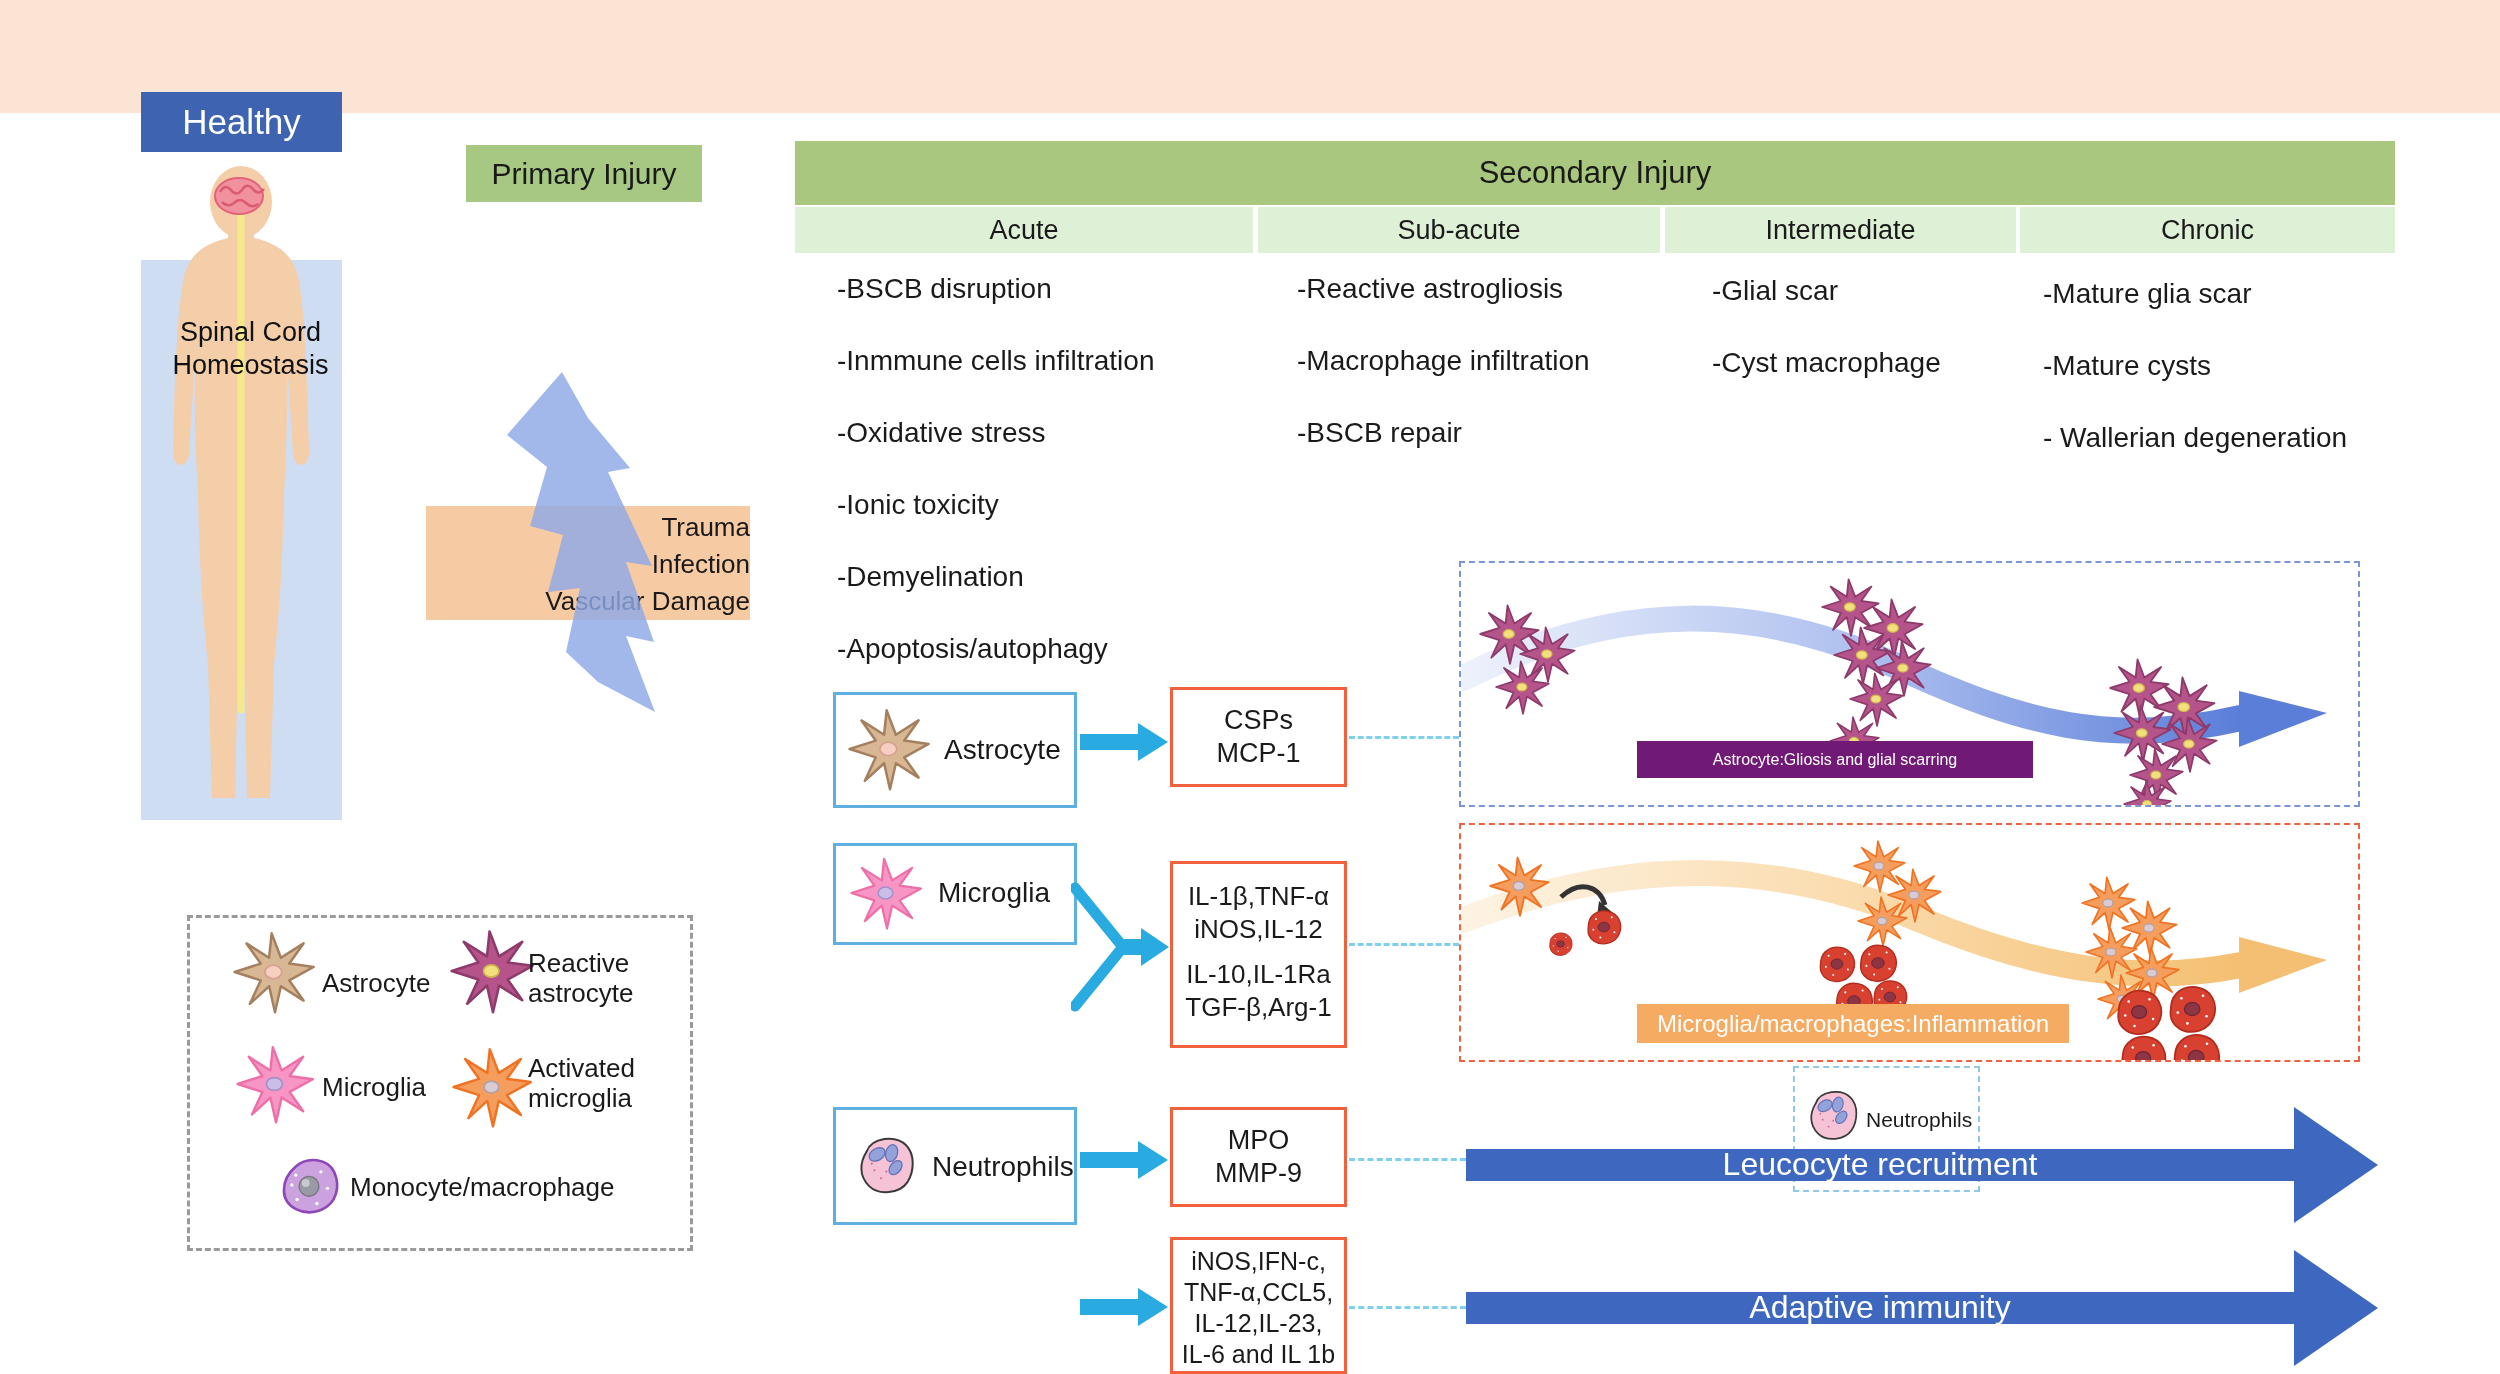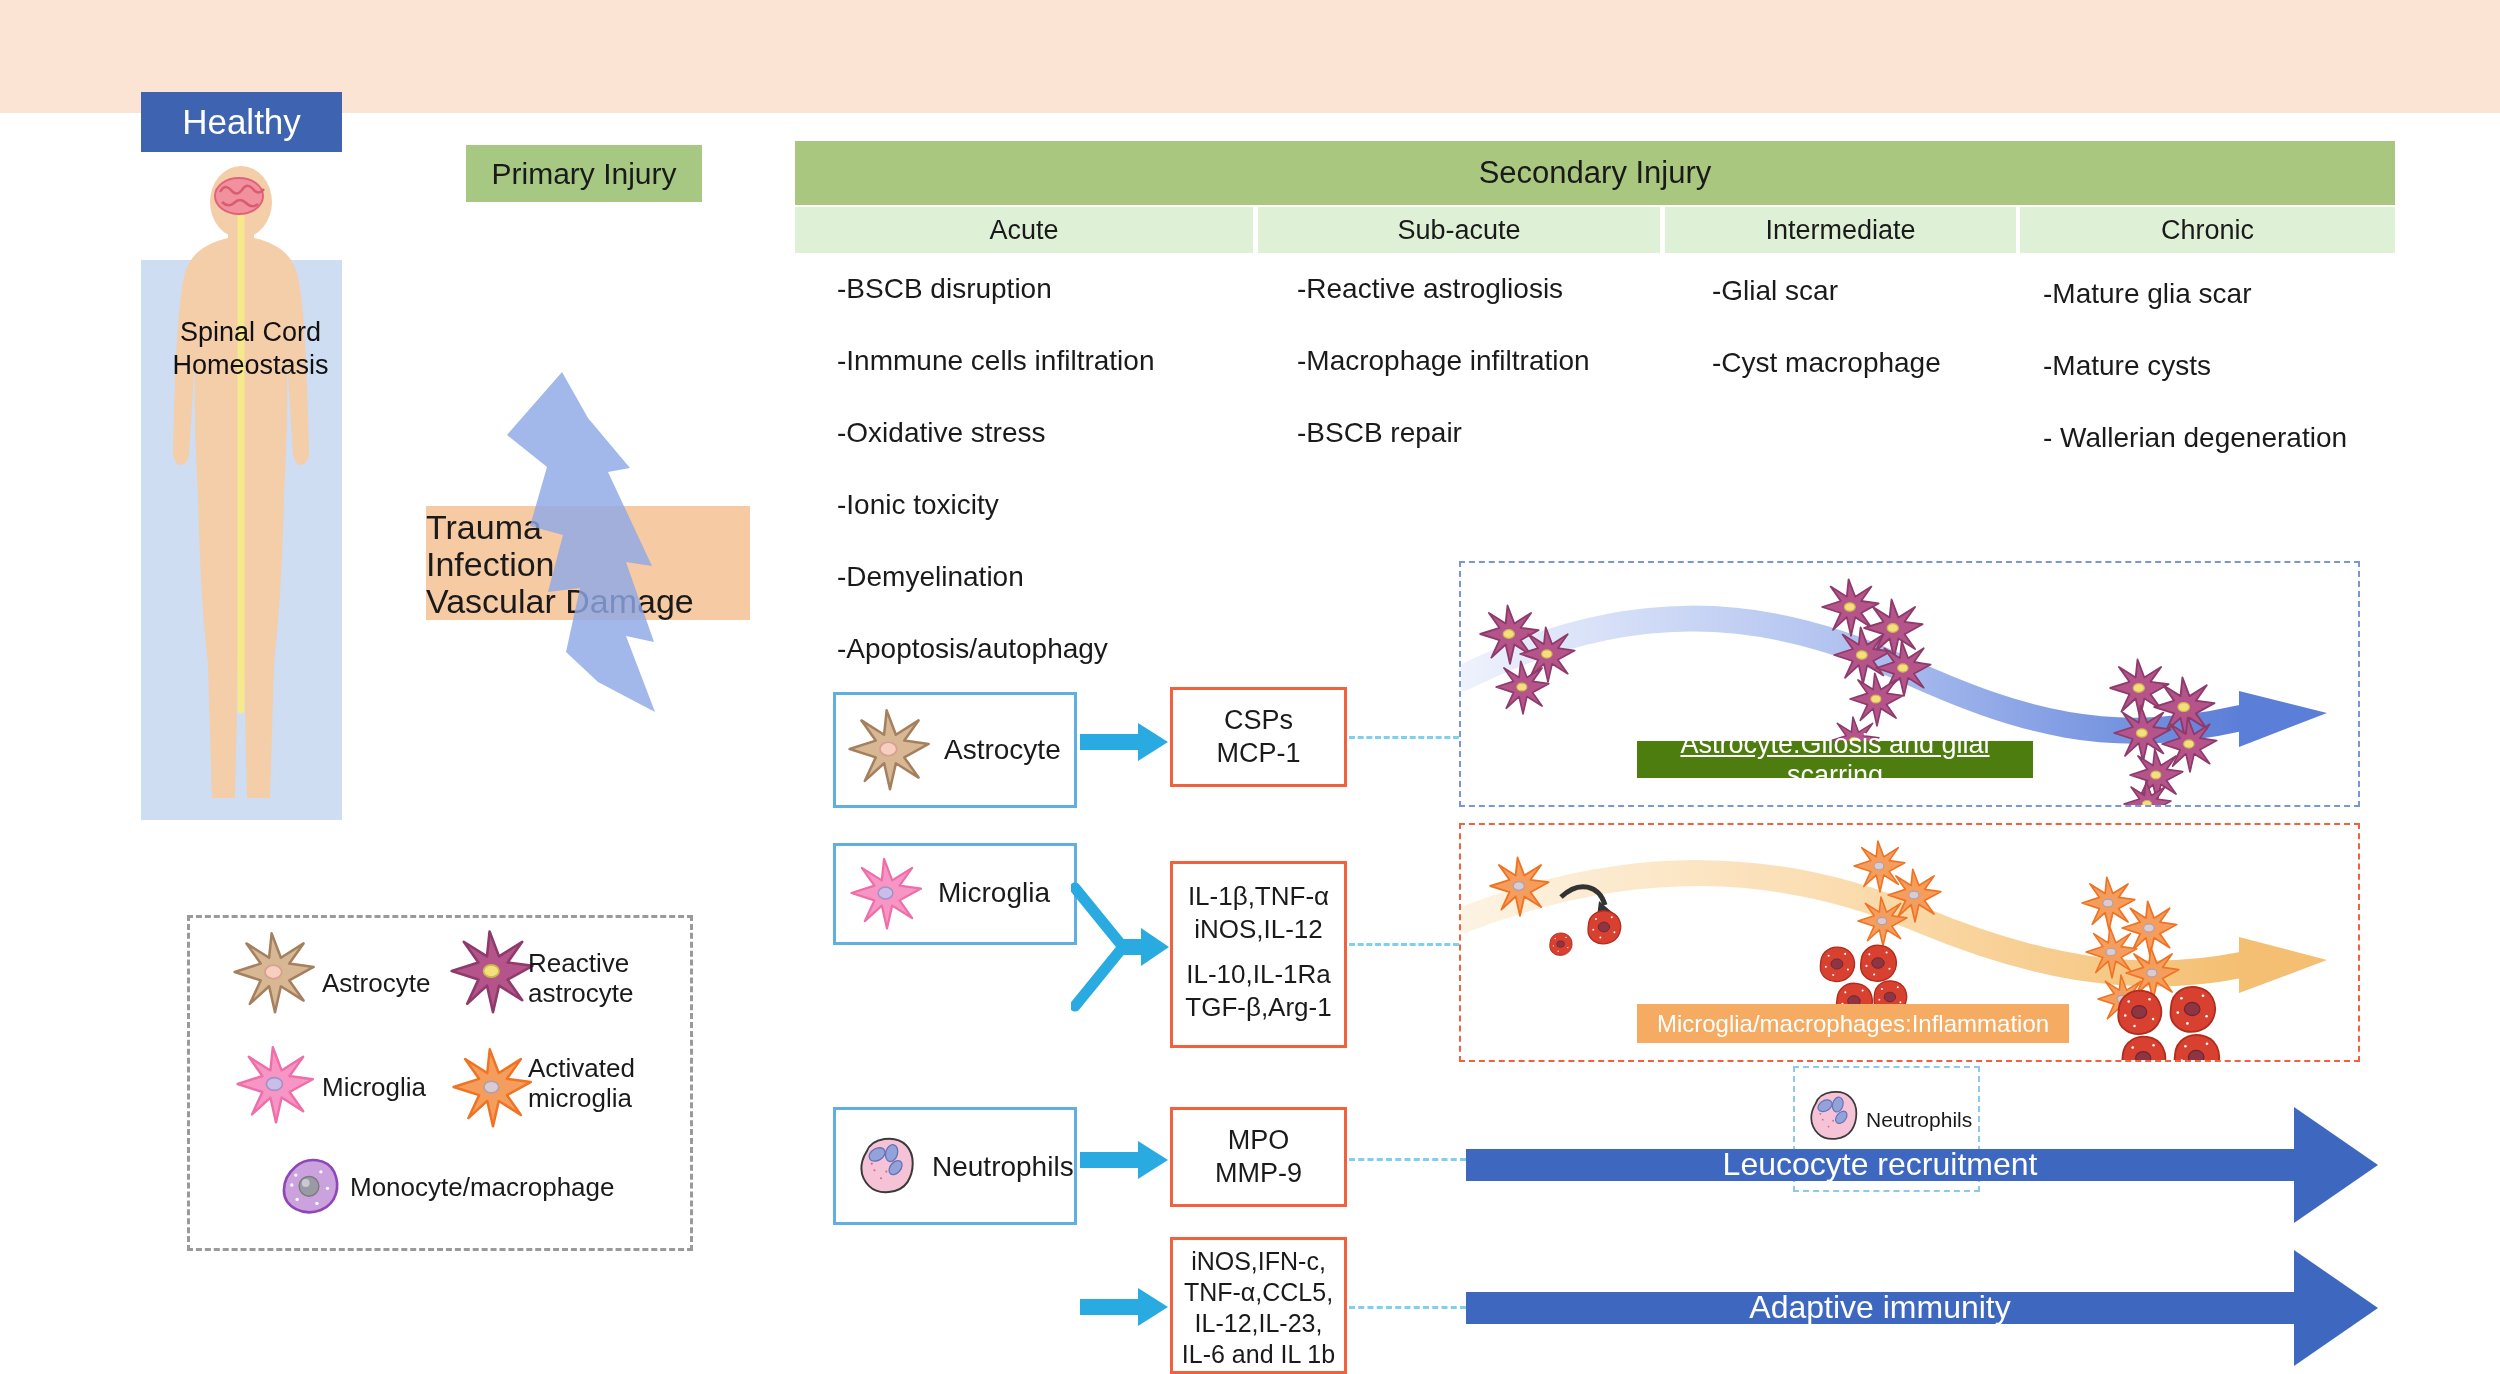--- a/index.html
+++ b/index.html
@@ -5,35 +5,35 @@
   html,body{margin:0;padding:0;background:#ffffff;}
   #stage{position:relative;width:2500px;height:1374px;overflow:hidden;
          font-family:"Liberation Sans",sans-serif;color:#1a1a1a;background:#ffffff;}
   .abs{position:absolute;}
   .center{display:flex;align-items:center;justify-content:center;text-align:center;}
   .banner{background:#fce4d4;}
   .healthy{background:#3e64b1;color:#ffffff;font-size:35px;}
   .bluerect{background:#cfddf2;}
   .caption{font-size:27px;line-height:33px;text-align:center;color:#111;}
   .greenbox{background:#a6c883;font-size:30px;}
-  .trauma{background:#f6caa3;font-size:34px;line-height:37px;text-align:left;padding-top:3px;}
+  .trauma{background:#f6caa3;font-size:26px;line-height:37px;text-align:right;padding-top:3px;}
   .tblhead{background:#a9c77e;font-size:31px;}
   .tblcol{background:#def0d6;font-size:27px;}
   .plist{font-size:28px;}
   .plist div{line-height:28px;margin-bottom:44px;white-space:nowrap;}
   .cellbox{border:3px solid #5fb0e0;background:#fff;}
   .factorbox{border:3px solid #f2613d;background:#fff;text-align:center;}
   .factorbox div{line-height:33px;font-size:27px;white-space:nowrap;}
   .celllabel{font-size:28px;line-height:30px;}
   .arrbody{background:#29abe2;}
   .arrhead{width:0;height:0;border-top:19px solid transparent;border-bottom:19px solid transparent;border-left:30px solid #29abe2;}
   .dashconn{border-top:3px dashed #7fd0ee;}
   .bluepanel{border:2px dashed #7b95da;overflow:hidden;}
   .orangepanel{border:2px dashed #f2613d;overflow:hidden;}
-  .cyanlabel{background:#4d7c0f;color:#fff;font-size:27px;text-decoration:underline;}
+  .cyanlabel{background:#701a75;color:#fff;font-size:16px;}
   .orangelabel{background:#f6ab62;color:#fff;font-size:24px;}
   .bigbody{background:#3e68c0;}
   .biglabel{color:#fff;font-size:32px;line-height:33px;text-align:center;}
   .bighead{width:0;height:0;border-top:58px solid transparent;border-bottom:58px solid transparent;border-left:84px solid #3e68c0;}
   .legendbox{border:3px dashed #9a9a9a;}
   .legendlabel{font-size:26px;line-height:30px;}
   .callout{border:2px dashed #90c8ea;}
   .calloutlabel{font-size:21px;}
 </style>
 </head>

